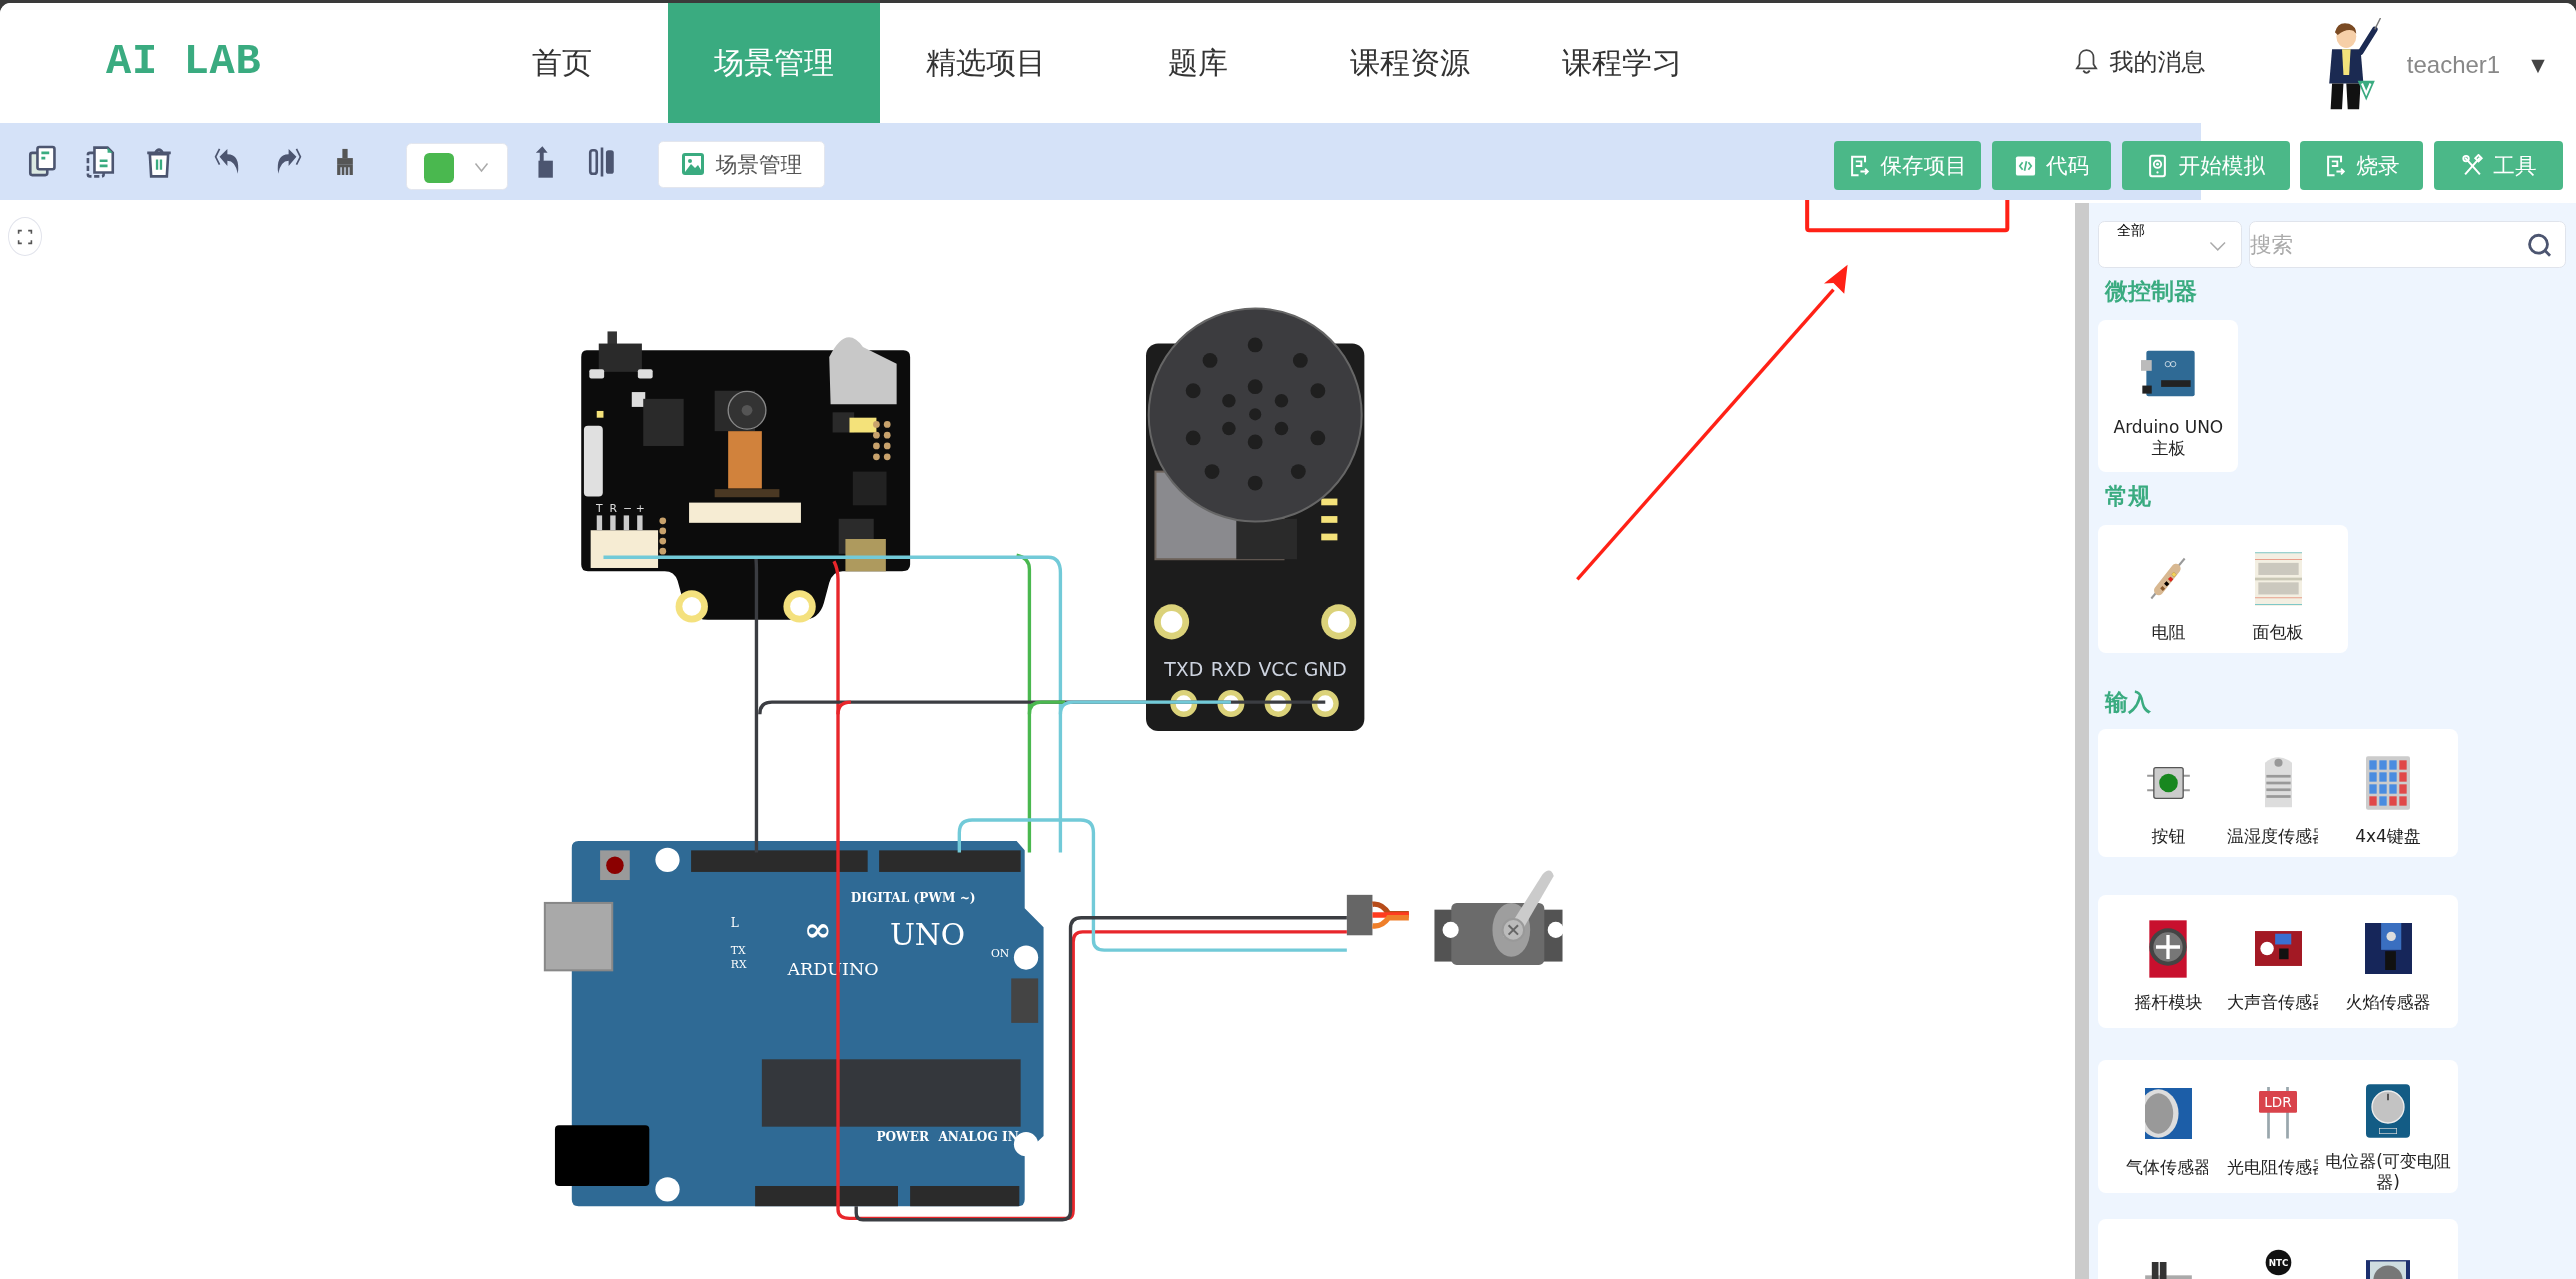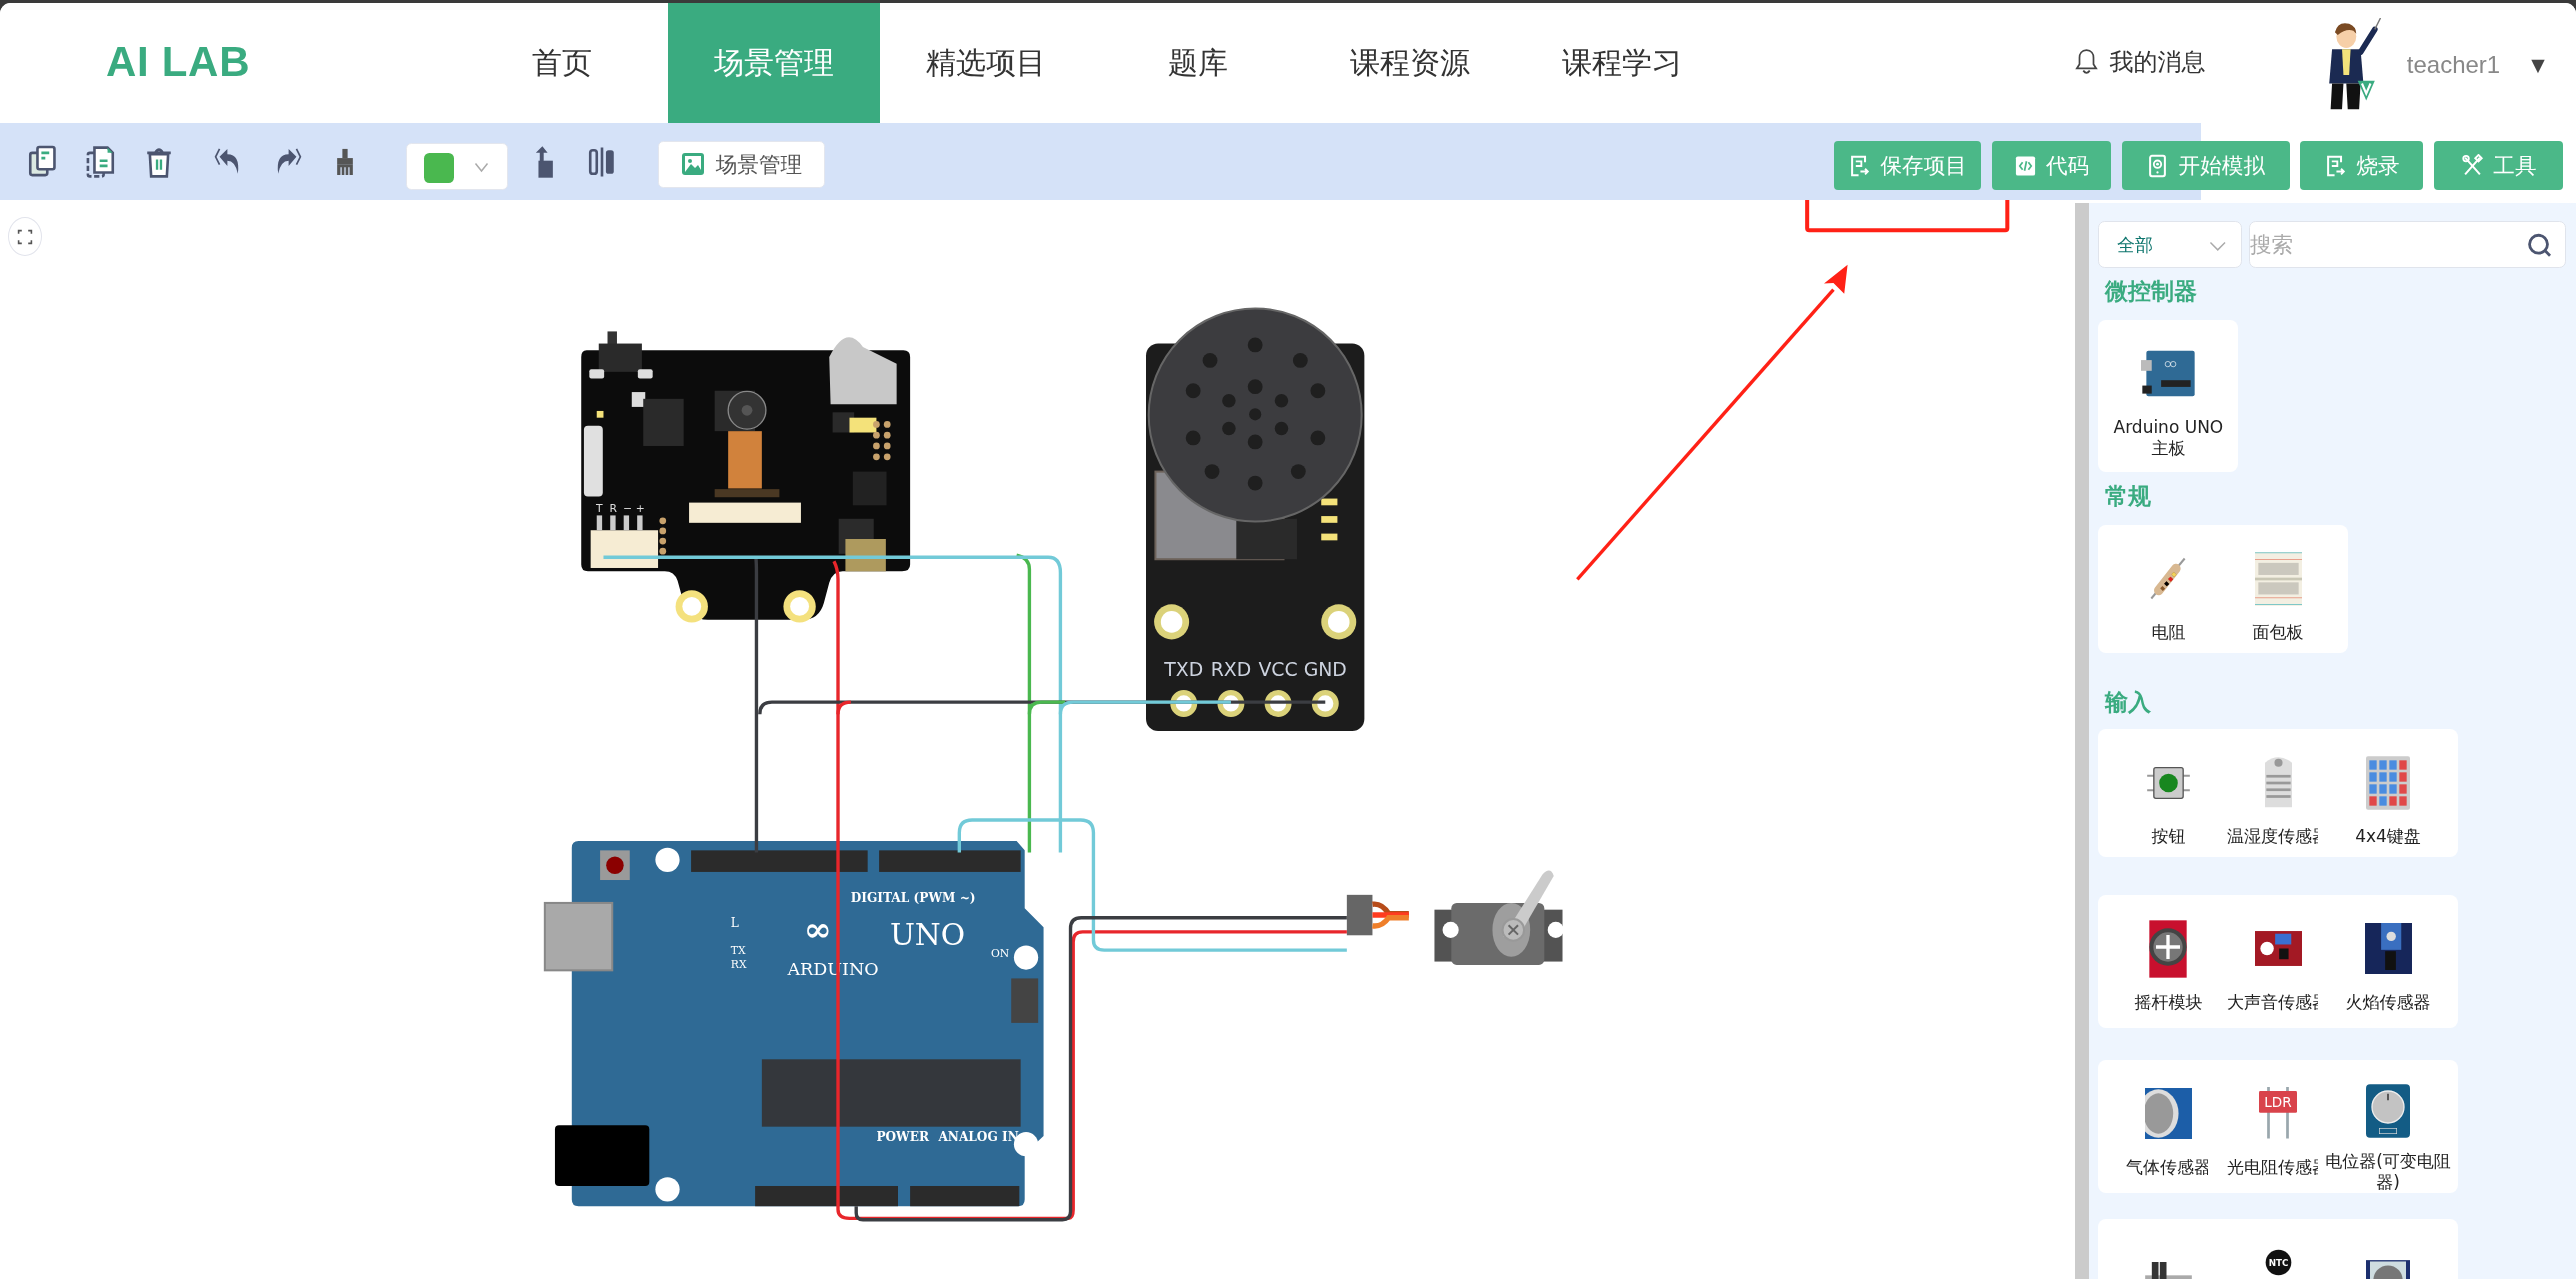--- a/index.html
+++ b/index.html
@@ -3,21 +3,21 @@
 <meta charset="utf-8">
 <style>
   * { box-sizing: border-box; margin: 0; padding: 0; }
   html, body { width: 2576px; height: 1279px; overflow: hidden; background: #3a3a3a; }
   body { font-family: "DejaVu Sans", "Liberation Sans", sans-serif; position: relative; }
 
   .app { position: absolute; left: 0; top: 3.4px; width: 2576px; height: 1276px; background: #fff; border-radius: 10.8px 10.8px 0 0; overflow: hidden; }
 
   
   .header { position: absolute; left: 0; top: 0; width: 2576px; height: 120px; background: #fff; }
-  .logo { position: absolute; left: 106px; top: 35px; font-family: Liberation Sans, sans-serif; font-weight: bold; font-size: 42px; color: #3aab80; letter-spacing: 0.7px; }
+  .logo { position: absolute; left: 106px; top: 35px; font-family: Liberation Mono, monospace; font-weight: bold; font-size: 42px; color: #3aab80; letter-spacing: 0.7px; }
   .nav { position: absolute; left: 456px; top: 0; height: 134px; display: flex; }
   .nav-item { width: 212px; height: 120px; display: flex; align-items: center; justify-content: center; font-size: 30px; color: #333; cursor: pointer; }
   .nav-item.active { background: #3aab80; color: #fff; }
   .msg { position: absolute; left: 2073px; top: 43px; display: flex; align-items: center; font-size: 24px; color: #333; cursor: pointer; }
   .msg svg { width: 27px; height: 28px; margin-right: 9.4px; }
   .user { position: absolute; left: 2308px; top: 15px; display: flex; align-items: center; }
   .avatar { width: 88px; height: 94px; }
   .username { font-size: 24px; color: #888; margin-left: 10.8px; font-family: "Liberation Sans", sans-serif; }
   .caret { margin-left: 31px; font-size: 17.5px; color: #444; }
 
@@ -35,21 +35,21 @@
   .act-btn svg { width: 23px; height: 24px; margin-right: 9.4px; }
 
   
   .canvas { position: absolute; left: 0; top: 197px; width: 2075px; height: 1079px; background: #fff; }
   .fit-btn { position: absolute; left: 8px; top: 17px; width: 34px; height: 39px; border-radius: 50%; border: 1.3px solid #e2e4ec; background: #fff; cursor: pointer; }
   .scene-svg { position: absolute; left: 0; top: 0; }
 
   
   .scroll-track { position: absolute; left: 2075px; top: 200px; width: 15px; height: 1079px; background: #cbcbcb; }
   .sidebar { position: absolute; left: 2089px; top: 200px; width: 487px; height: 1079px; background: #eef5fe; overflow: hidden; }
-  .filter-sel { position: absolute; left: 9.4px; top: 18px; width: 144px; height: 47px; background: #fff; border: 1.3px solid #e0e4ec; border-radius: 6.7px; display: flex; align-items: center; padding-left: 17.5px; font-size: 18px; color: #0f766e; cursor: pointer; }
+  .filter-sel { position: absolute; left: 9.4px; top: 18px; width: 144px; height: 47px; background: #fff; border: 1.3px solid #e0e4ec; border-radius: 6.7px; display: flex; padding-left: 17.5px; font-size: 14px; color: #000000; cursor: pointer; }
   .filter-sel .dd { position: absolute; right: 15px; top: 9.4px; width: 17.5px; height: 27px; }
   .search { position: absolute; left: 160px; top: 18px; width: 317px; height: 47px; background: #fff; border: 1.3px solid #e0e4ec; border-radius: 6.7px; }
   .search input { border: none; outline: none; background: transparent; width: 256px; height: 44px; font-size: 21.6px; color: #333; font-family: "DejaVu Sans", sans-serif; }
   .search input::placeholder { color: #aaa; }
   .search svg { position: absolute; right: 12px; top: 10px; width: 25.6px; height: 27px; cursor: pointer; }
   .cat { position: absolute; left: 16px; font-size: 23px; font-weight: bold; color: #3aab80; }
   .card { position: absolute; width: 140px; background: #fff; border-radius: 8px; display: flex; flex-direction: column; align-items: center; cursor: pointer; }
   .card .thumb { margin-top: 20px; width: 67px; height: 67px; display: flex; align-items: center; justify-content: center; }
   .card .lbl { margin-top: 9.4px; font-size: 17px; color: #222; text-align: center; line-height: 21px; padding: 0 6.7px; }
 </style>

